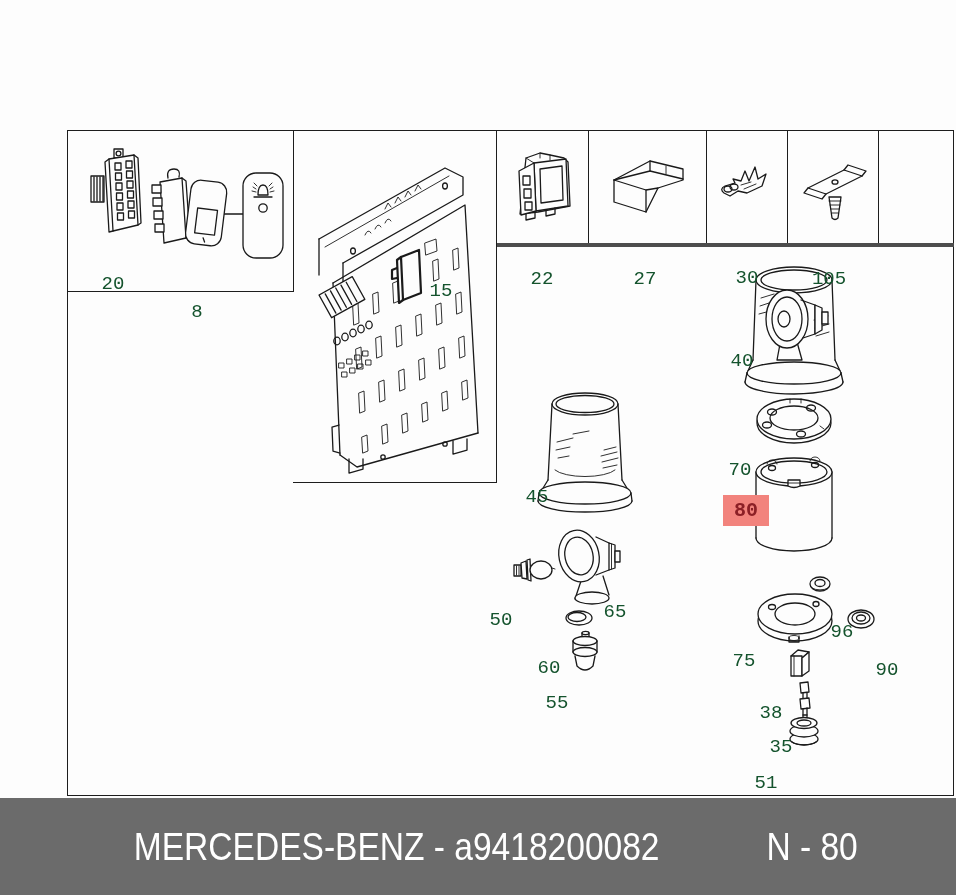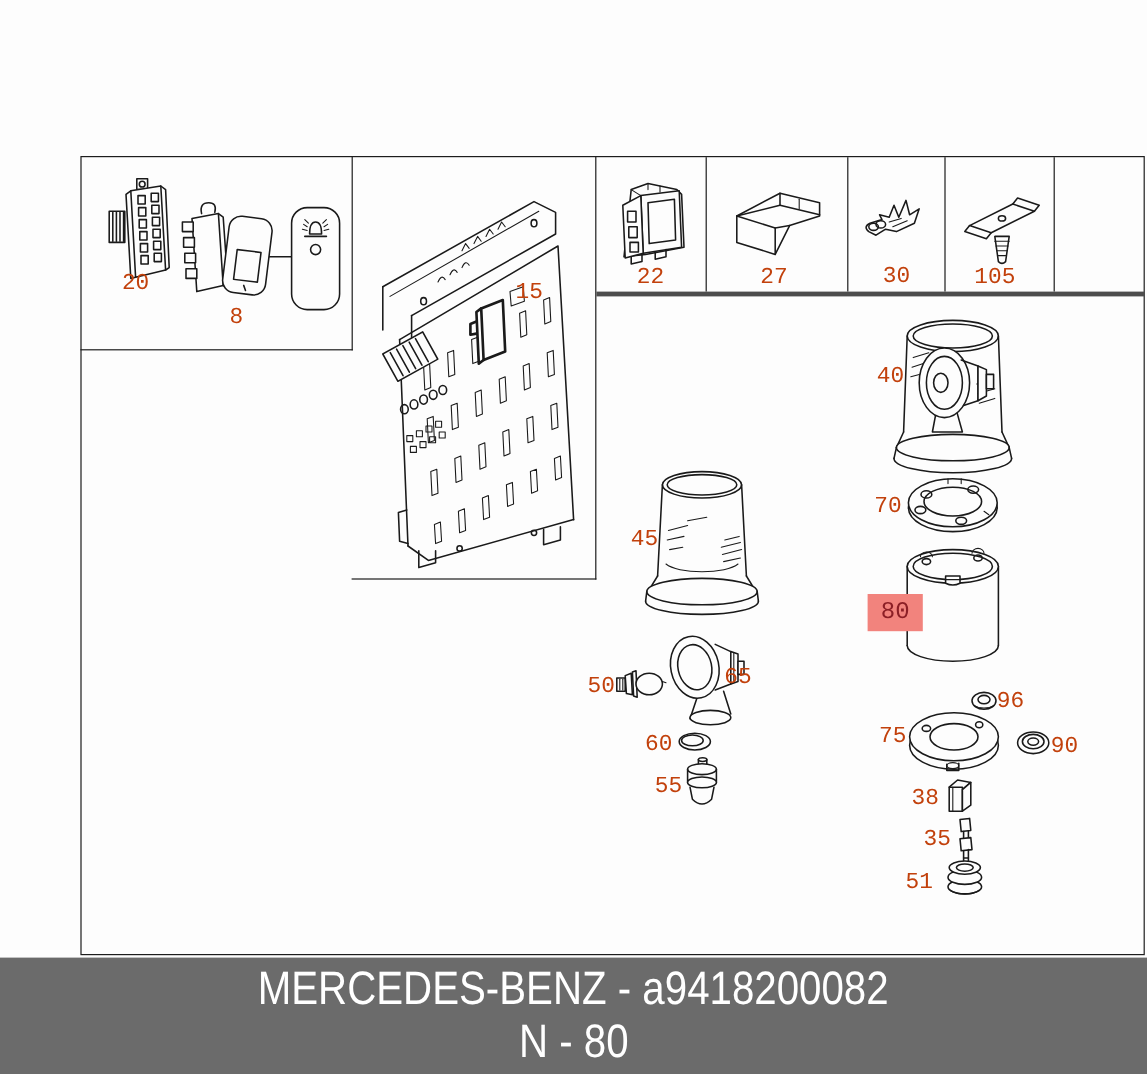--- a/index.html
+++ b/index.html
@@ -11,33 +11,33 @@
   .abs { position:absolute; }
   
   .frame    { left:67px;  top:130px; width:885px; height:664px; border:1.5px solid #1d1d1d; }
   .left-box { left:67px;  top:130px; width:226px; height:161px; border-right:1.5px solid #1d1d1d; border-bottom:1.5px solid #1d1d1d; }
   .mid-box  { left:293px; top:130px; width:203px; height:352px; border-right:1.5px solid #1d1d1d; border-bottom:1.5px solid #1d1d1d; }
   .cell-sep { top:131px; width:0; height:112px; border-left:1.5px solid #1d1d1d; }
   .divider  { left:497px; top:243px; width:457px; height:4px; background:#4d4d4d; }
   
   .callout {
     position:absolute; transform:translate(-50%,-50%);
-    font-size:19px; letter-spacing:0px; white-space:nowrap; color:#c2410c;
+    font-size:19px; letter-spacing:0px; white-space:nowrap; color:#14532d;margin-top:48px;
   }
   .hl-box {
     left:723px; top:495px; width:46px; height:31px; background:#f2837d;
     display:flex; align-items:center; justify-content:center;
   }
-  .hl-box .hl-text { font-size:20px; color:#8c1f26; }
+  .hl-box .hl-text { font-size:20px; color:#8c1f26;font-weight:bold; }
   
   .footer {
     left:0; top:798px; width:956px; height:97px; background:#6b6b6b;
     display:flex; align-items:center; justify-content:center;
     font-family:"Liberation Sans","DejaVu Sans",sans-serif;
-    color:#ffffff; font-size:39px; font-weight:500;flex-direction:column;
+    color:#ffffff; font-size:39px; font-weight:500;
   }
   .footer .squeeze { display:inline-block; transform:scaleX(0.86); white-space:nowrap; }
   .footer .gap { display:inline-block; width:56px; }
   
   svg.part { position:absolute; overflow:visible; }
   svg.part path, svg.part rect, svg.part line, svg.part ellipse, svg.part circle, svg.part polyline {
     stroke:#1a1a1a; stroke-width:1.3; fill:none; stroke-linecap:round; stroke-linejoin:round;
   }
   svg.part .wf { fill:#fdfdfd; }
   svg.part .bold { stroke-width:2.2; }

